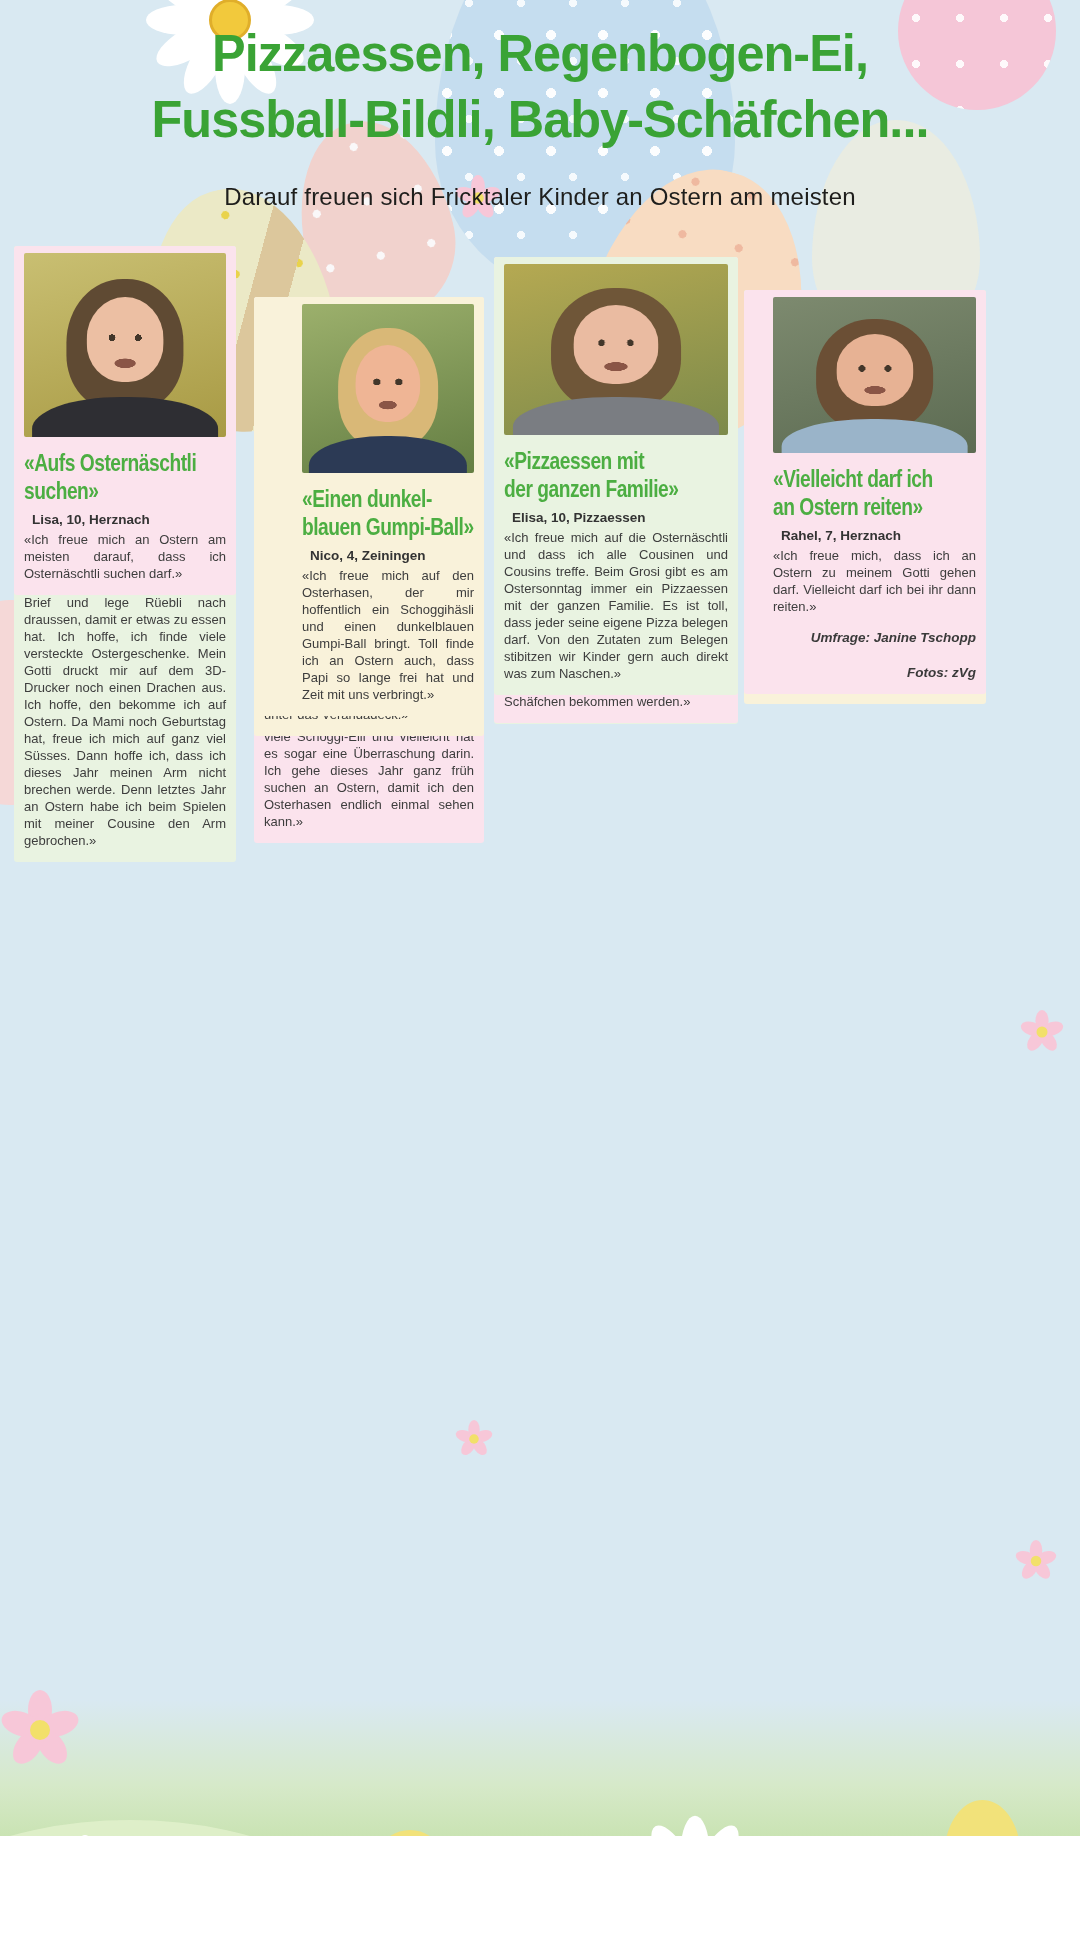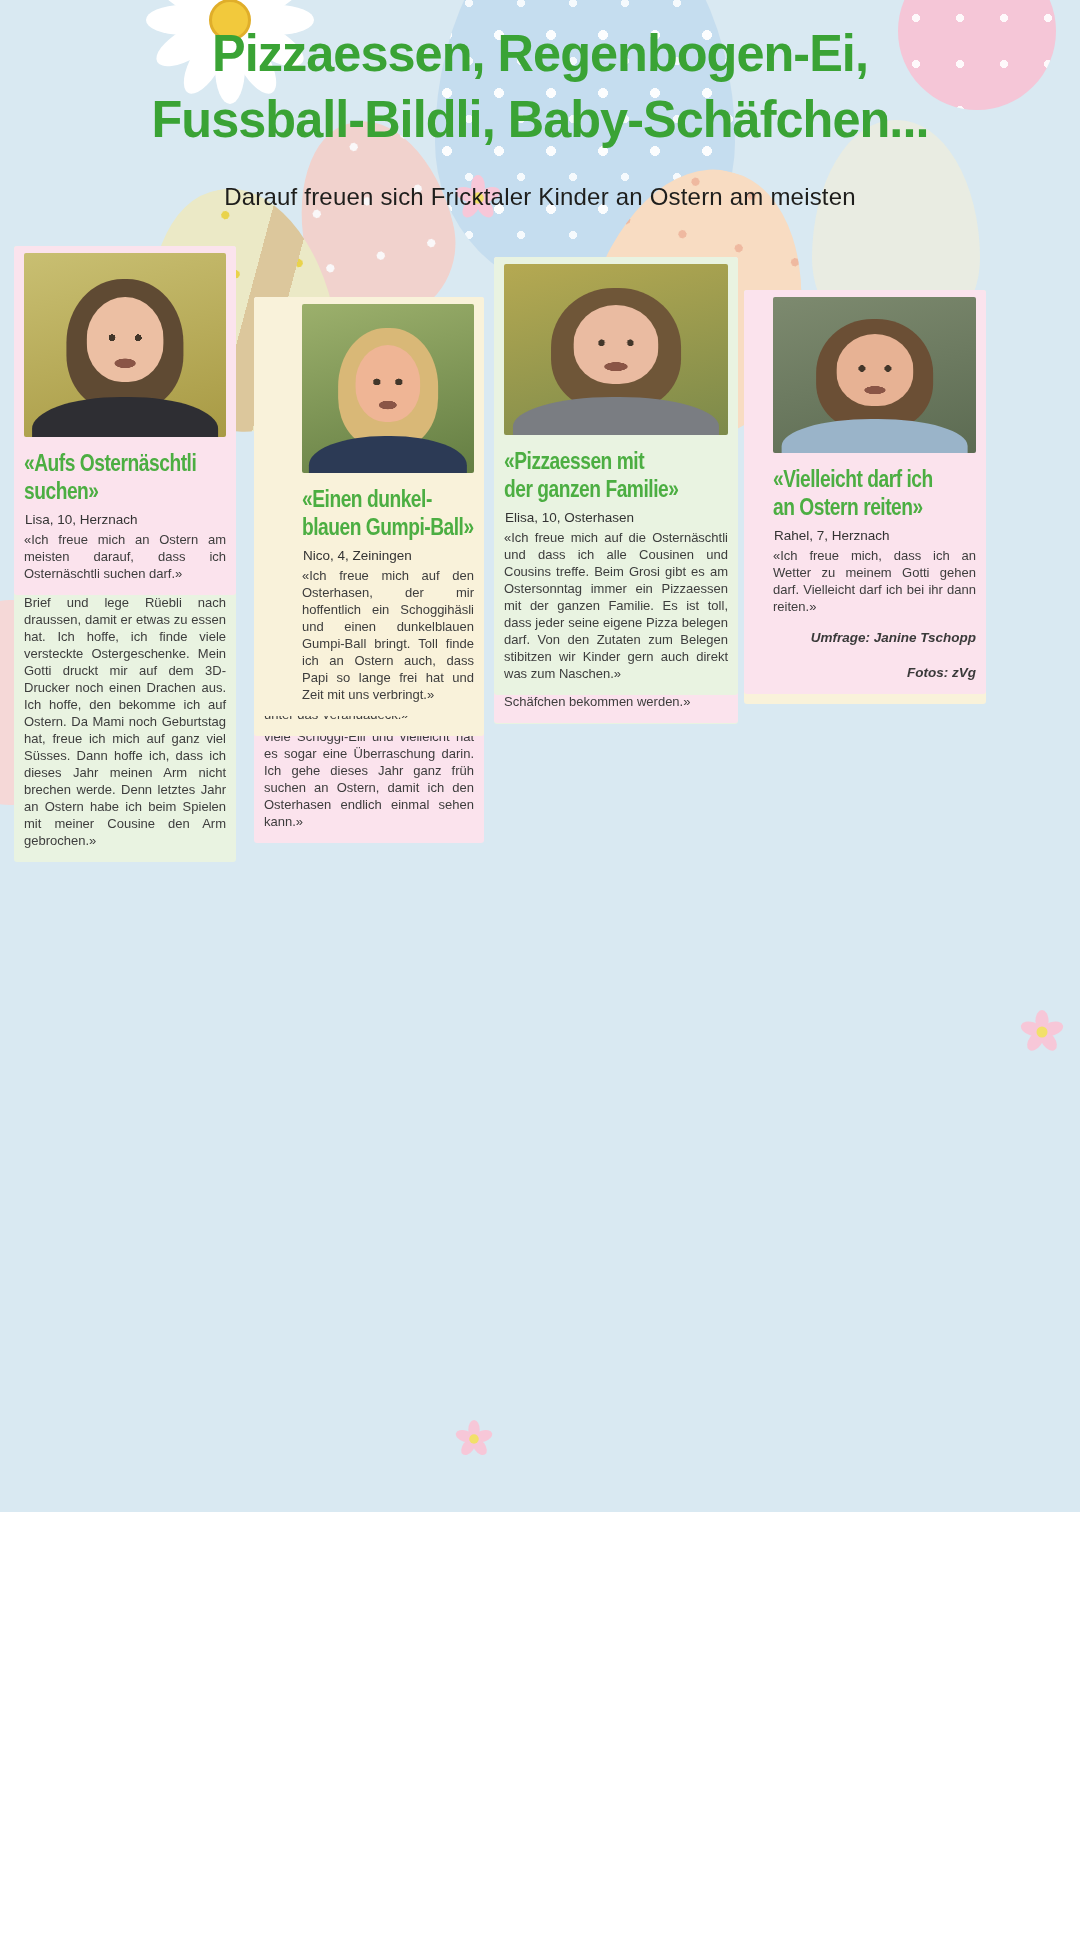--- a/index.html
+++ b/index.html
@@ -1,17 +1,17 @@
 <!DOCTYPE html>
 <html lang="de" style="--green-title: #3aa335; --green-head: #4cae42;"><head>
 <meta charset="utf-8">
 <style>
   html,body{margin:0;padding:0;}
   body{font-family:"Liberation Sans", sans-serif;}
-  .page{position:relative;width:1080px;height:1512px;overflow:hidden;background:#d9e9f2;}
+  .page{position:relative;width:1080px;height:1836px;overflow:hidden;background:#d9e9f2;}
 
   
   .decor, .decor *{pointer-events:none;}
   .egg{position:absolute;border-radius:50% 50% 50% 50% / 62% 62% 40% 40%;}
   .egg-blue{left:435px;top:-95px;width:300px;height:390px;background:#c5ddef;
     background-image:radial-gradient(circle 5px at 12px 14px,rgba(255,255,255,.95) 98%,transparent),
                      radial-gradient(circle 4px at 34px 40px,rgba(255,255,255,.85) 98%,transparent);
     background-size:52px 58px;}
   .egg-peach{left:592px;top:168px;width:212px;height:272px;background:#f8dcc2;transform:rotate(14deg);
     background-image:radial-gradient(circle 4px at 16px 18px,#efb9a0 98%,transparent);background-size:58px 54px;}
@@ -69,21 +69,21 @@
   .photo .face{position:absolute;left:50%;top:24%;width:38%;height:46%;transform:translateX(-50%);
     border-radius:50% 50% 46% 46%;
     background-image:radial-gradient(circle 3.5px at 33% 48%,#42362a 98%,transparent),
                      radial-gradient(circle 3.5px at 67% 48%,#42362a 98%,transparent),
                      radial-gradient(ellipse 22% 9% at 50% 78%,#8a5546 0 60%,transparent 65%);}
   .photo .shirt{position:absolute;left:50%;bottom:-14%;width:92%;height:36%;transform:translateX(-50%);
     border-radius:48% 48% 0 0;}
 
   .heading{margin:12px 0 6px;font-size:24px;line-height:28px;font-weight:bold;color:var(--green-head,#4cae42);
     white-space:pre-line;letter-spacing:-.6px;transform:scaleX(.8);transform-origin:0 50%;width:125%;}
-  .name{font-size:13.5px;line-height:17px;font-weight:normal;color:#333;margin:0 1px 3px;}
+  .name{font-size:13.5px;line-height:17px;font-weight:bold;color:#333;margin:0 8px 3px;}
   .quote{margin:0;font-size:13px;line-height:17px;color:#3d3d3d;text-align:justify;hyphens:auto;}
   .credit{margin-top:14px;text-align:right;font-size:13.5px;line-height:17px;font-weight:bold;font-style:italic;color:#3a3a3a;}
   .credit + .credit{margin-top:18px;}
 </style>
 </head>
 <body>
 
 <div class="page">
 
   <div class="decor">
@@ -294,21 +294,21 @@
     <p class="quote">«An Ostern finde ich am schönsten, dass ich dann am Osterlauf mitmachen darf. Auch freue ich mich sehr darauf, dass unsere Schäfchen dann Baby-Schäfchen bekommen werden. Das finde ich wirklich sehr schön, dass wir an Ostern junge Schäfchen bekommen werden.»</p>
   </article>
       <article class="card" data-id="elisa" style="background: rgb(233, 243, 225);">
     <div class="photo" style="background: linear-gradient(165deg, rgb(181, 169, 82), rgb(124, 138, 74));">
       <span class="hair" style="background-color: rgb(111, 86, 56);"></span>
       <span class="face" style="background-color: rgb(234, 187, 161);"></span>
       <span class="shirt" style="background: rgb(122, 125, 130);"></span>
     </div>
     <h2 class="heading">«Pizzaessen mit
 der ganzen Familie»</h2>
-    <div class="name">Elisa, 10, Osterhasen</div>
+    <div class="name">Elisa, 10, Pizzaessen</div>
     <p class="quote">«Ich freue mich auf die Osternäschtli und dass ich alle Cousinen und Cousins treffe. Beim Grosi gibt es am Ostersonntag immer ein Pizzaessen mit der ganzen Familie. Es ist toll, dass jeder seine eigene Pizza belegen darf. Von den Zutaten zum Belegen stibitzen wir Kinder gern auch direkt was zum Naschen.»</p>
   </article>
     </div>
   <div class="col" id="col4">
       <article class="card" data-id="ilenia" style="background: rgb(249, 242, 218);">
     <div class="photo" style="background: linear-gradient(165deg, rgb(154, 167, 160), rgb(198, 180, 158));">
       <span class="hair" style="background-color: rgb(217, 179, 122);"></span>
       <span class="face" style="background-color: rgb(227, 171, 142);"></span>
       <span class="shirt" style="background: rgb(239, 182, 195);"></span>
     </div>
@@ -329,19 +329,19 @@
   </article>
       <article class="card" data-id="rahel" style="background: rgb(251, 227, 237); padding-left: 29px;">
     <div class="photo" style="background: linear-gradient(165deg, rgb(125, 138, 111), rgb(92, 107, 82));">
       <span class="hair" style="background-color: rgb(107, 79, 53);"></span>
       <span class="face" style="background-color: rgb(231, 178, 148);"></span>
       <span class="shirt" style="background: rgb(154, 180, 201);"></span>
     </div>
     <h2 class="heading">«Vielleicht darf ich
 an Ostern reiten»</h2>
     <div class="name">Rahel, 7, Herznach</div>
-    <p class="quote">«Ich freue mich, dass ich an Wetter zu meinem Gotti gehen darf. Vielleicht darf ich bei ihr dann reiten.»</p>
+    <p class="quote">«Ich freue mich, dass ich an Ostern zu meinem Gotti gehen darf. Vielleicht darf ich bei ihr dann reiten.»</p>
   <div class="credit">Umfrage: Janine Tschopp</div>
         <div class="credit">Fotos: zVg</div>
       </article>
     </div>
 
 </div>
 
 </body></html>

